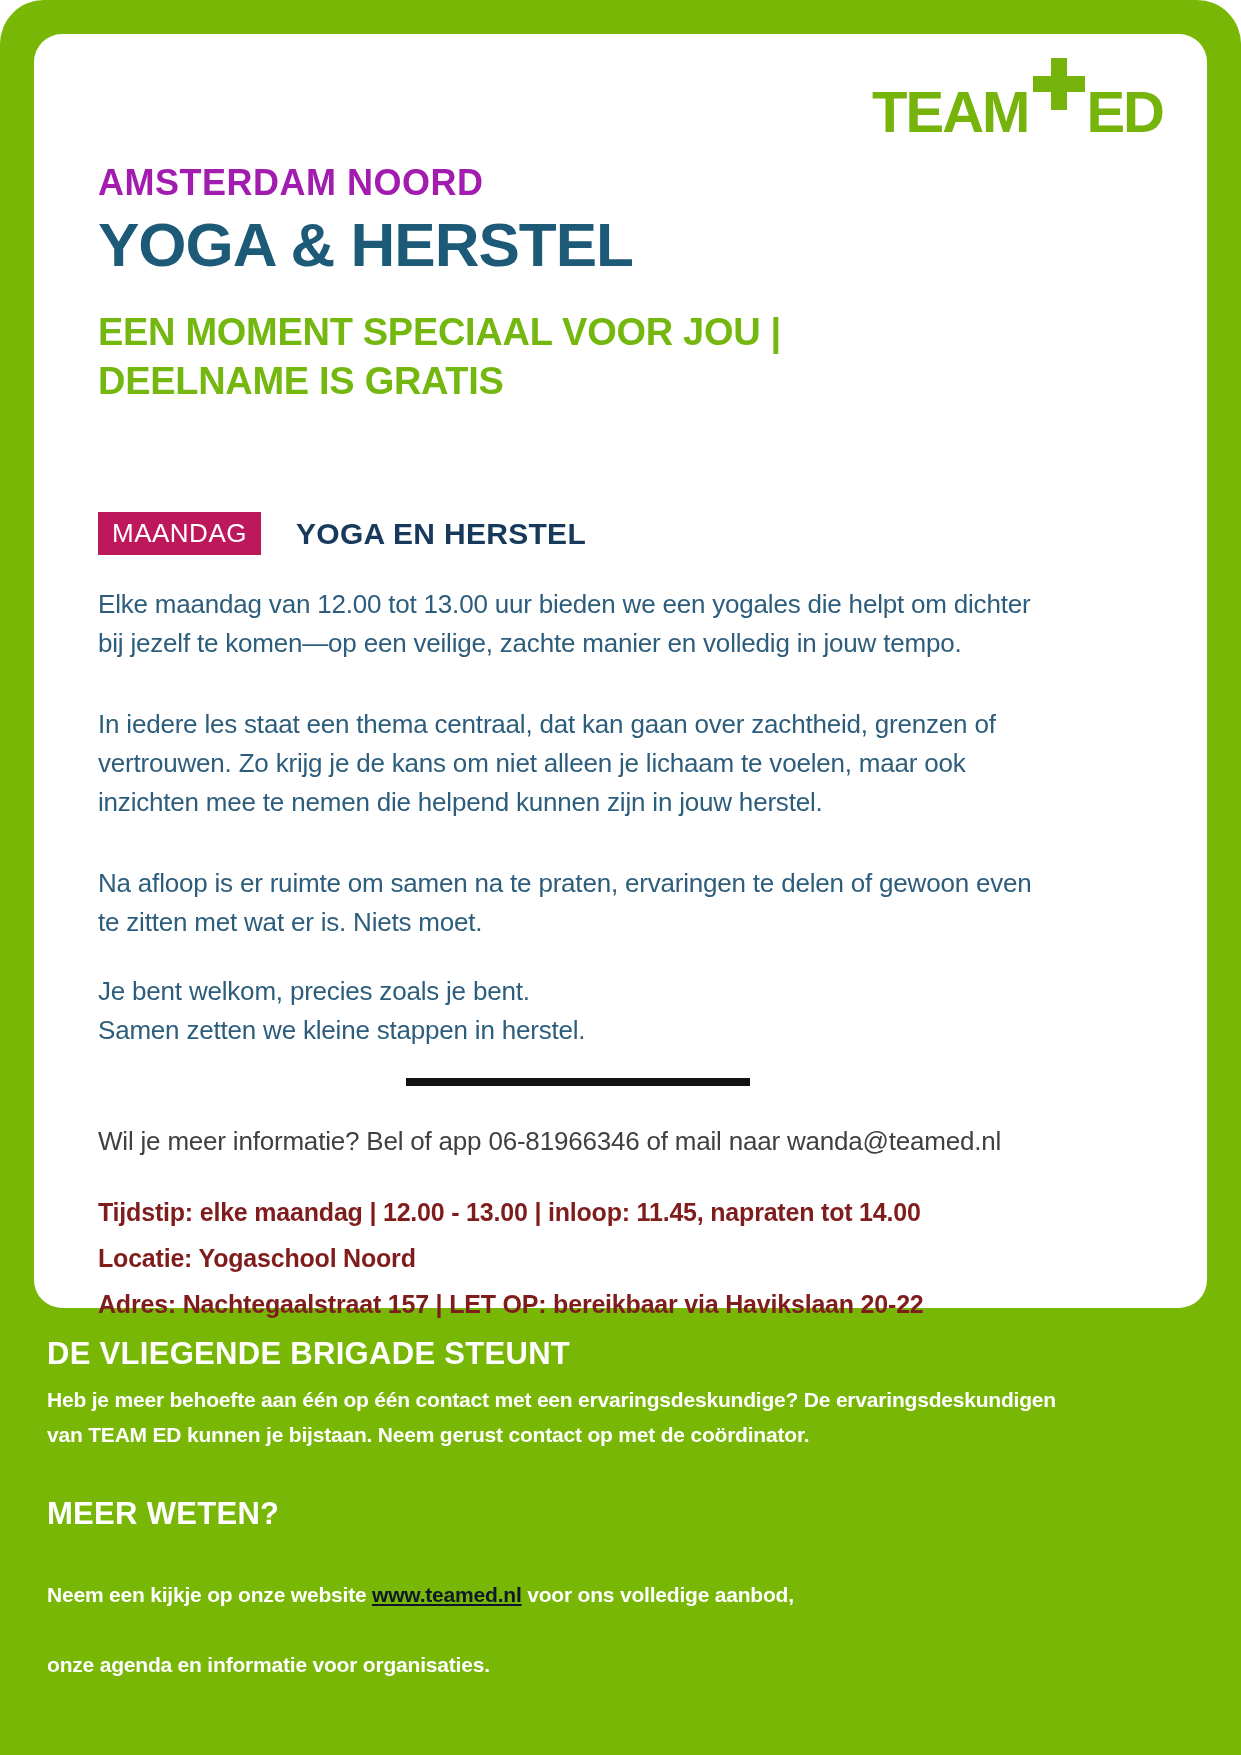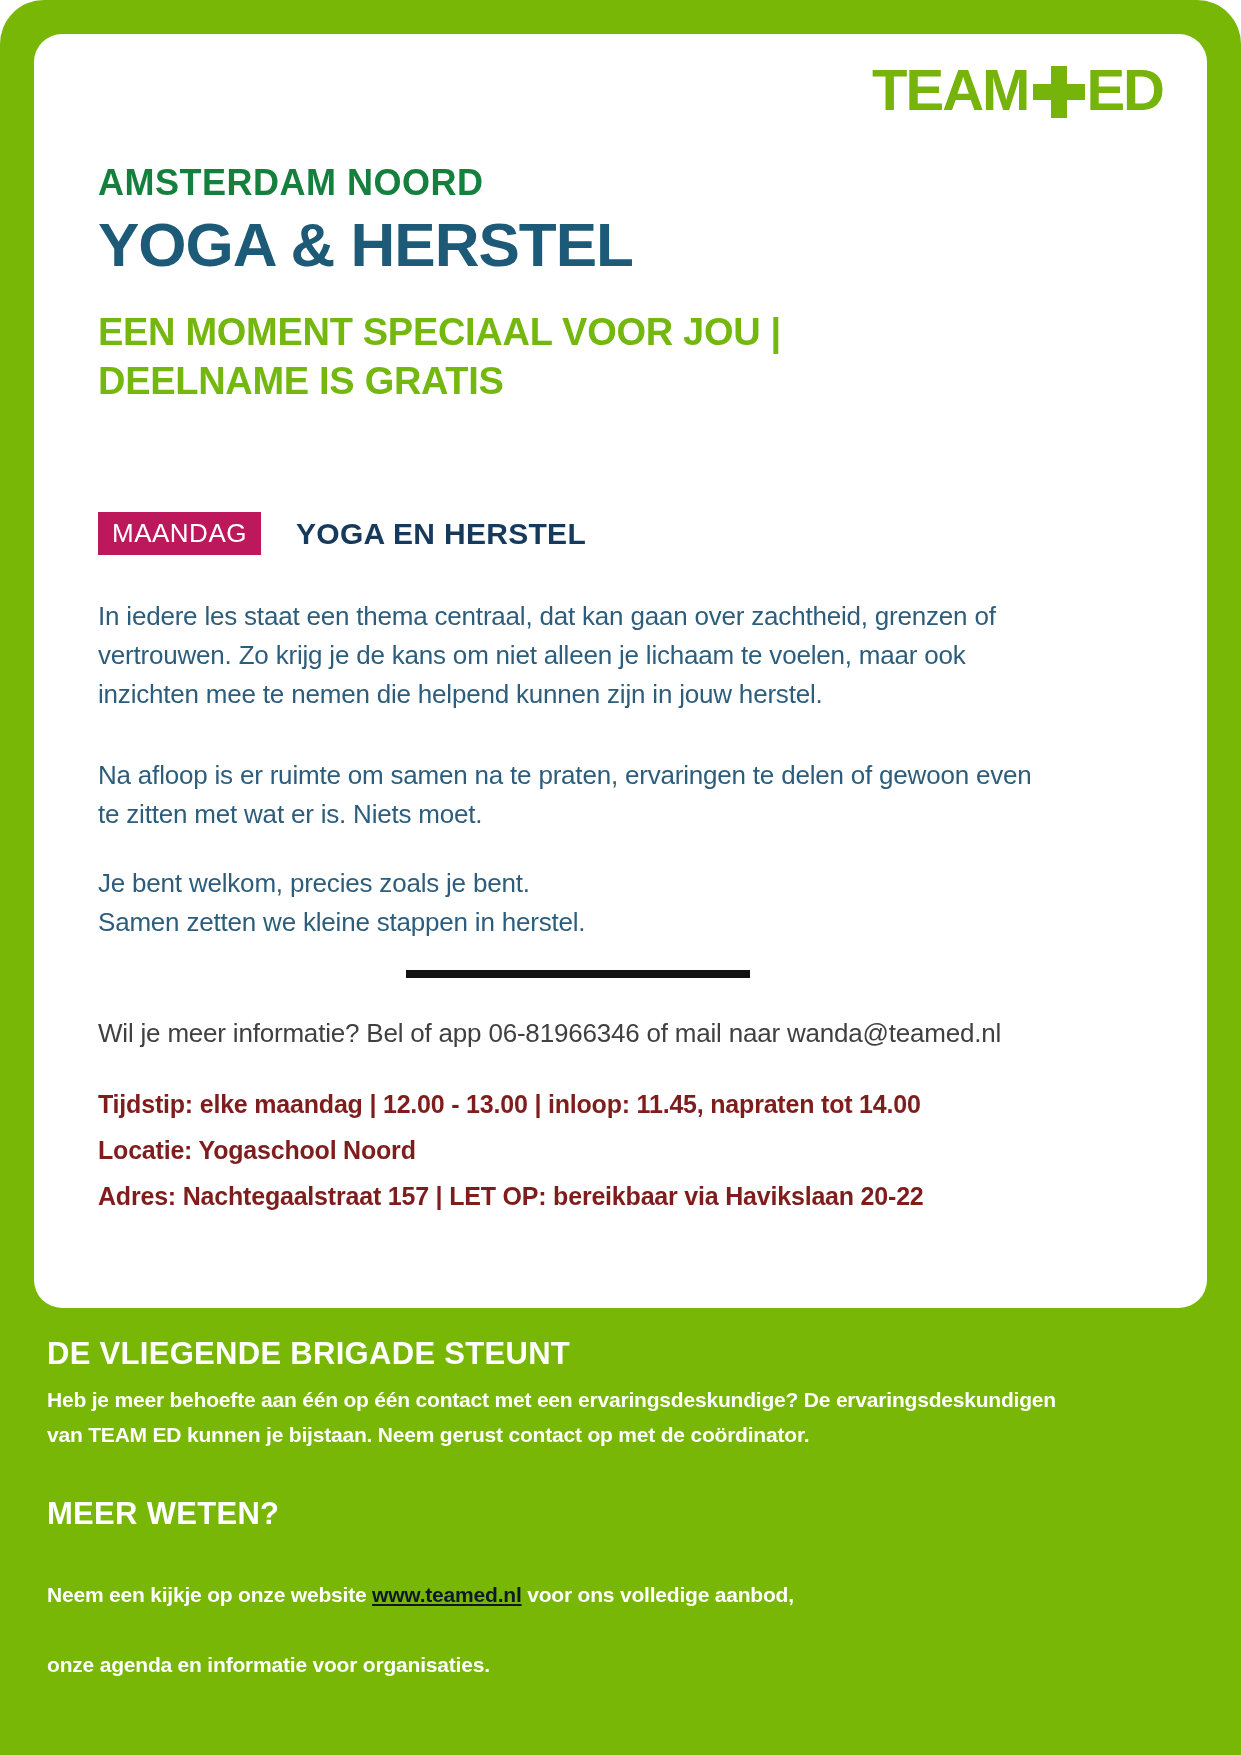--- a/index.html
+++ b/index.html
@@ -6,27 +6,27 @@
   .page {
     position:relative; width:1241px; height:1755px; margin:0 auto;
     background:#79b707; border-radius:44px 44px 0 0; overflow:hidden;
     font-family:"Liberation Sans", sans-serif;
   }
   .card {
     position:absolute; left:34px; top:34px; width:1173px; height:1274px;
     background:#ffffff; border-radius:28px; padding:38px 64px; box-sizing:border-box;
   }
   
-  .logo { position:absolute; top:32px; right:44px; display:flex; align-items:flex-start; }
+  .logo { position:absolute; top:24px; right:44px; display:flex; align-items:flex-end; }
   .logo-text { font-size:58px; font-weight:800; color:#76b30b; letter-spacing:-2px; line-height:0.82; }
   .logo-plus { position:relative; width:52px; height:52px; margin:0 1px 26px 5px; }
   .logo-plus .pv { position:absolute; left:50%; top:0; bottom:0; width:16px; transform:translateX(-50%); background:#76b30b; }
   .logo-plus .ph { position:absolute; top:50%; left:0; right:0; height:16px; transform:translateY(-50%); background:#76b30b; }
   
-  .kicker { margin-top:90px; font-size:36px; font-weight:800; color:#15803d; letter-spacing:0.5px; }
+  .kicker { margin-top:90px; font-size:36px; font-weight:800; color:#a21caf; letter-spacing:0.5px; }
   .title  { margin:10px 0 0; font-size:62px; font-weight:800; color:#1d5a78; letter-spacing:-1px; line-height:1.0; }
   .subtitle { margin-top:32px; font-size:38px; font-weight:800; color:#74b70f; line-height:49px; letter-spacing:-0.3px; }
   
   .session-row { margin-top:106px; display:flex; align-items:center; gap:35px; }
   .badge { background:#be185d; color:#ffffff; font-size:26px; font-weight:400; padding:6px 14px; letter-spacing:0.5px; }
   .session-title { font-size:30px; font-weight:800; color:#173a5c; letter-spacing:0.3px; }
   
   .body-par { margin:30px 0 0; font-size:26px; line-height:39px; color:#2d5d7c; white-space:pre-line; letter-spacing:-0.2px; }
   .par-gap { margin-top:42px; }
   .divider { margin:28px 0 0 308px; width:344px; height:8px; background:#121212; }
@@ -61,20 +61,22 @@
     <div class="subtitle">
       <div>EEN MOMENT SPECIAAL VOOR JOU |</div>
       <div>DEELNAME IS GRATIS</div>
     </div>
 
     <div class="session-row">
       <span class="badge">MAANDAG</span>
       <span class="session-title">YOGA EN HERSTEL</span>
     </div>
 
+    <p class="body-par">Elke maandag van 12.00 tot 13.00 uur bieden we een yogales die helpt om dichter
+bij jezelf te komen—op een veilige, zachte manier en volledig in jouw tempo.</p>
     <p class="body-par par-gap">In iedere les staat een thema centraal, dat kan gaan over zachtheid, grenzen of
 vertrouwen. Zo krijg je de kans om niet alleen je lichaam te voelen, maar ook
 inzichten mee te nemen die helpend kunnen zijn in jouw herstel.</p>
     <p class="body-par par-gap">Na afloop is er ruimte om samen na te praten, ervaringen te delen of gewoon even
 te zitten met wat er is. Niets moet.</p>
     <p class="body-par">Je bent welkom, precies zoals je bent.
 Samen zetten we kleine stappen in herstel.</p>
 
     <div class="divider"></div>
 

